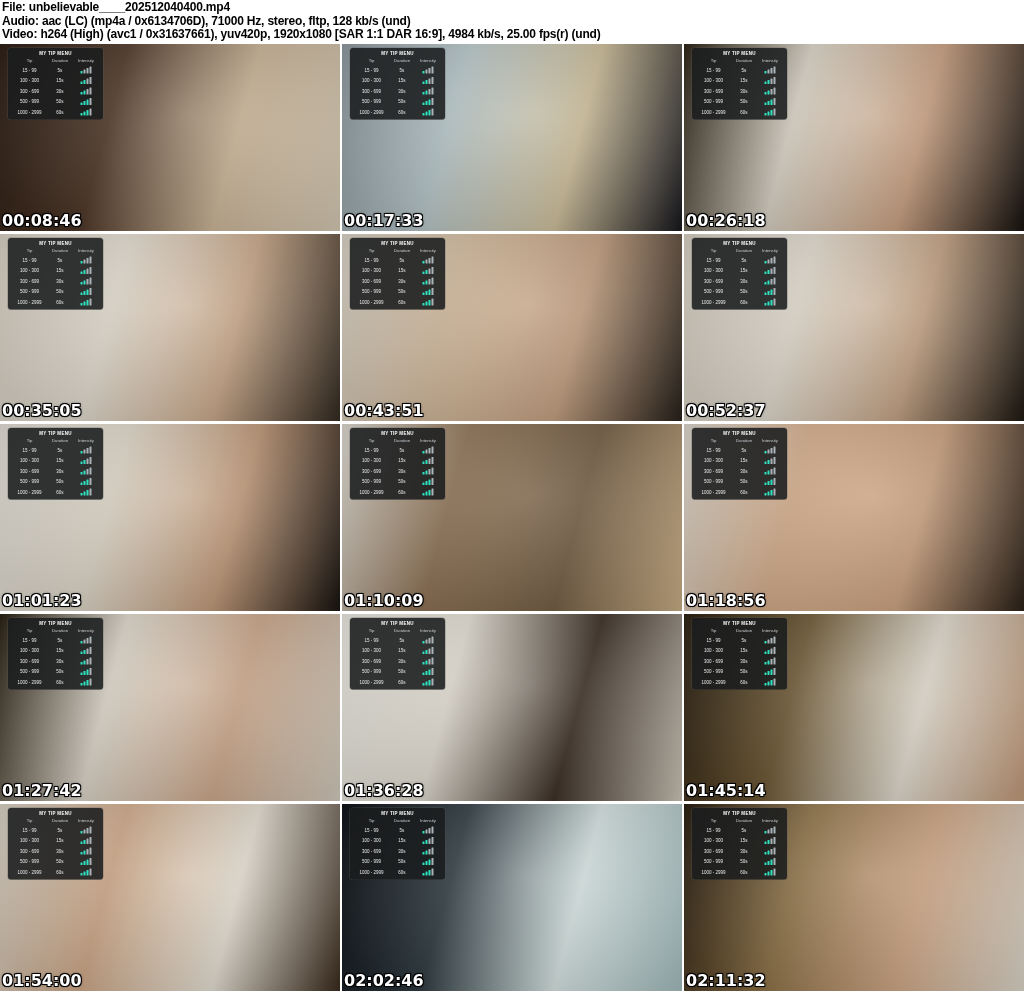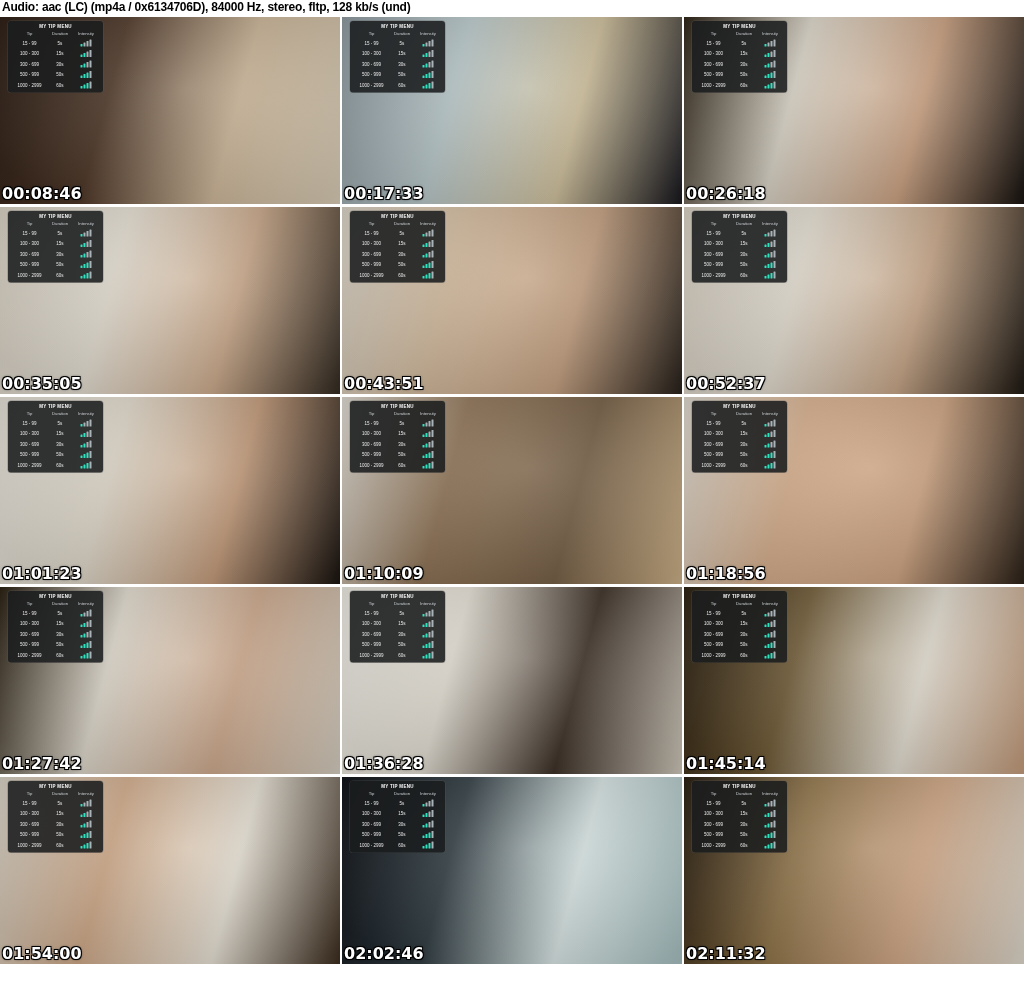--- a/index.html
+++ b/index.html
@@ -55,21 +55,23 @@
     text-shadow:-1px -1px 0 #000, 1px -1px 0 #000, -1px 1px 0 #000,
                  1px 1px 0 #000, 0 0 3px #000;
   }
 </style>
 </head>
 <body>
 
 <div>
 
   <div class="meta">
-    <div class="hline">Audio: aac (LC) (mp4a / 0x6134706D), 84000 Hz, stereo, fltp, 128 kb/s (und)</div>
+    <div class="hline">File: unbelievable____202512040400.mp4</div>
+    <div class="hline">Audio: aac (LC) (mp4a / 0x6134706D), 71000 Hz, stereo, fltp, 128 kb/s (und)</div>
+    <div class="hline">Video: h264 (High) (avc1 / 0x31637661), yuv420p, 1920x1080 [SAR 1:1 DAR 16:9], 4984 kb/s, 25.00 fps(r) (und)</div>
   </div>
 
   <div class="grid" id="grid">
       <figure class="thumb">
     <div class="scene" style="background: linear-gradient(105deg, rgb(46, 32, 23) 0%, rgb(74, 52, 37) 33%, rgb(195, 173, 144) 67%, rgb(212, 200, 178) 100%);"></div>
     <div class="tipmenu" style="background: rgba(26, 28, 30, 0.88);">
       <div class="tm-title">MY TIP MENU</div>
       <div class="tm-head">
             <div class="tm-c tm-c0">Tip</div>
             <div class="tm-c tm-c1">Duration</div>

